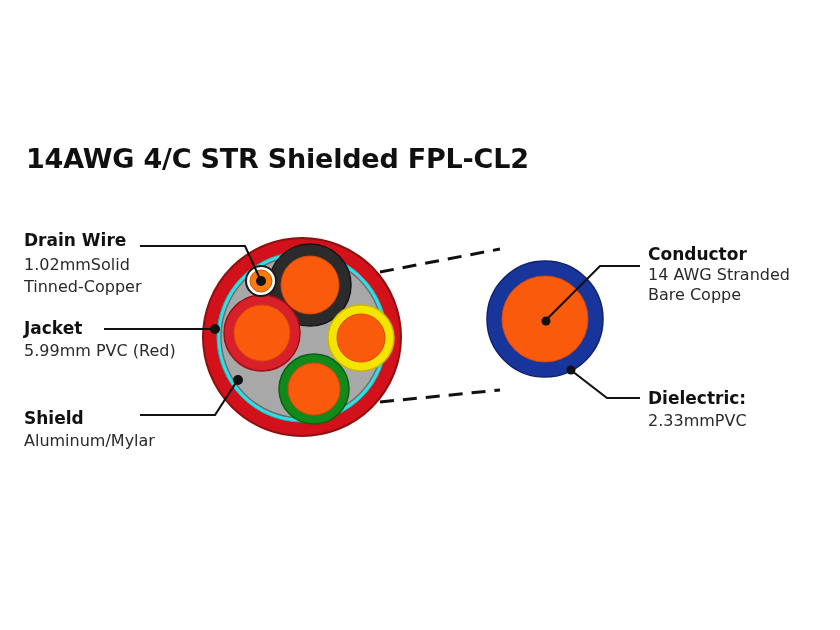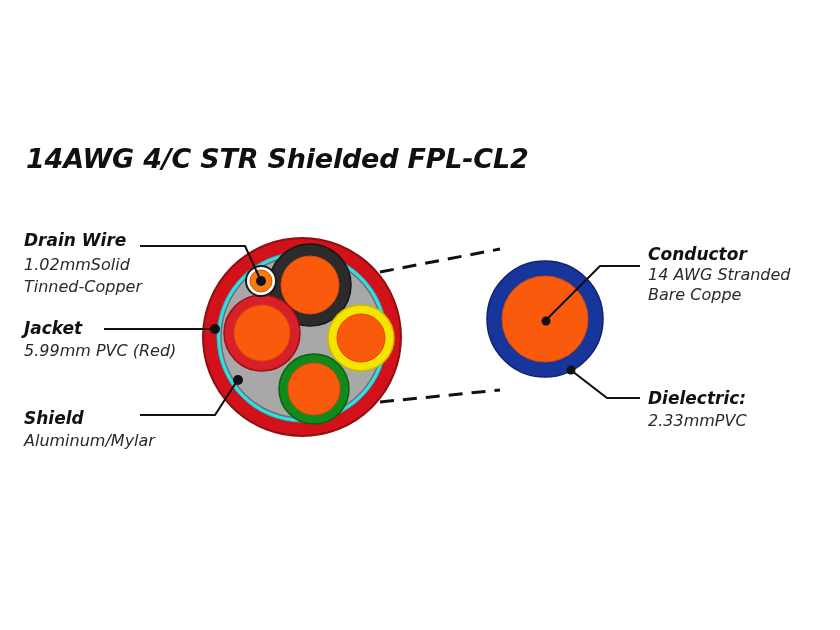--- a/index.html
+++ b/index.html
@@ -13,21 +13,20 @@
     font-family: "DejaVu Sans", sans-serif;
     position: relative;
     overflow: hidden;
   }
   #diagram-root {
     position: absolute;
     left: 0;
     top: 0;
     width: 840px;
     height: 558px;
-    font-style: italic;
   }
   svg.figure {
     display: block;
     width: 840px;
     height: 630px;
   }
   .title-text {
     font-family: "DejaVu Sans", sans-serif;
     font-weight: bold;
     font-size: 27px;

